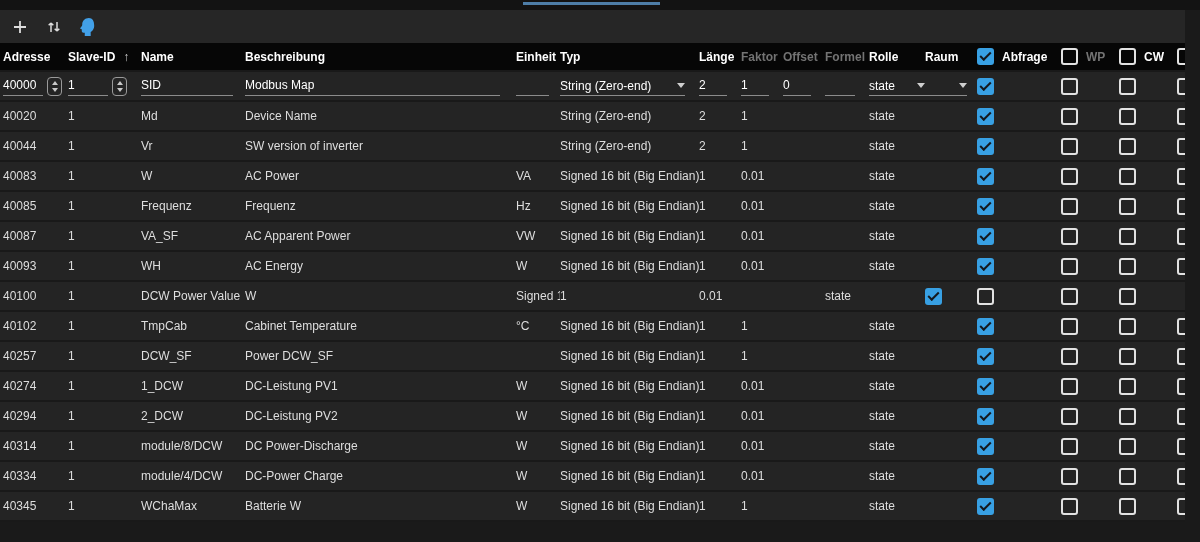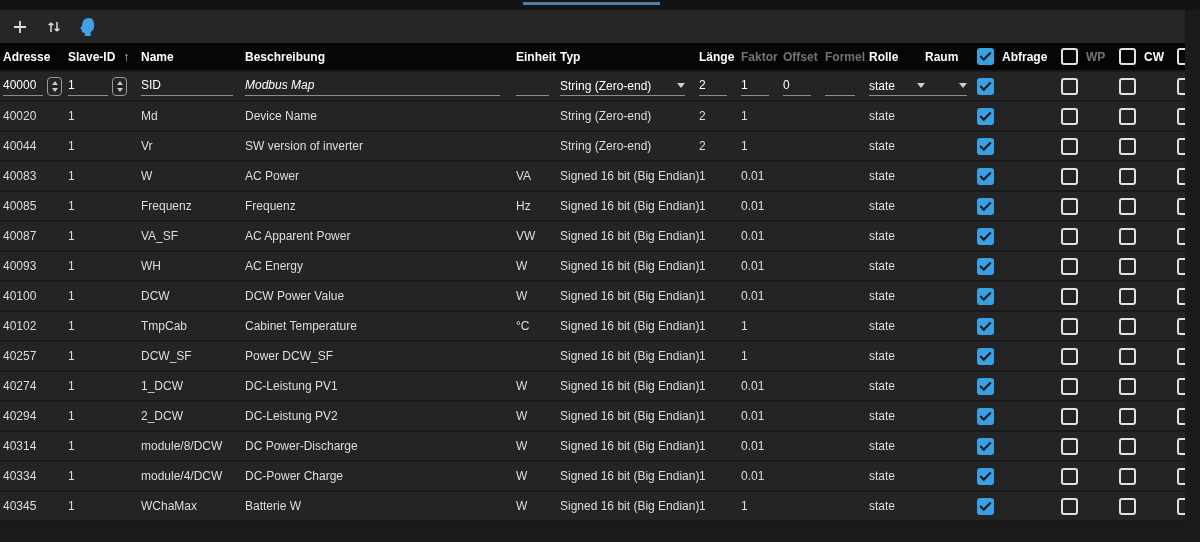--- a/index.html
+++ b/index.html
@@ -21,21 +21,21 @@
   .hcell.accent .hlabel { color:#737373; }
   .sort-arrow { color:#cfcfcf; font-weight:normal; font-size:12px; }
 
   .row { height:30px; background:#242424; border-bottom:2px solid #191919; color:#dedede; font-size:12px; }
   .cell { display:flex; align-items:center; white-space:nowrap; overflow:hidden; height:100%; }
 
   .uline { background:transparent; border:none; border-bottom:1px solid #8c8c8c; color:#ffffff;
            font-family:"Liberation Sans", sans-serif; font-size:12px; height:19px; padding:0 2px 1px 0; outline:none; }
   .num { width:40px; }
   .c-name .uline { width:92px; }
-  .c-beschreibung .uline { width:255px;font-style:italic; }
+  .c-beschreibung .uline { width:255px; }
   .c-einheit .uline { width:33px; }
   .c-laenge .uline, .c-faktor .uline, .c-offset .uline { width:28px; }
   .c-formel .uline { width:30px; }
 
   .stepper { width:15px; height:19px; border:1px solid #9a9a9a; border-radius:4px; display:flex;
              flex-direction:column; align-items:center; justify-content:center; gap:3px; margin-left:4px; flex:none; }
   .tri-up { width:0; height:0; border-left:3px solid transparent; border-right:3px solid transparent;
             border-bottom:4px solid #c8c8c8; }
   .tri-down { width:0; height:0; border-left:3px solid transparent; border-right:3px solid transparent;
               border-top:4px solid #c8c8c8; }
@@ -501,23 +501,20 @@
             <div class="cb"></div>
           </div>
         </div>
         <div class="row grid">
           <div class="cell c-adresse">
             <span>40100</span>
           </div>
           <div class="cell c-slaveId">
             <span>1</span>
           </div>
-          <div class="cell c-name">
-            <span>DCW</span>
-          </div>
           <div class="cell c-beschreibung">
             <span>DCW Power Value</span>
           </div>
           <div class="cell c-einheit">
             <span>W</span>
           </div>
           <div class="cell c-typ">
             <span>Signed 16 bit (Big Endian)</span>
           </div>
           <div class="cell c-laenge">

